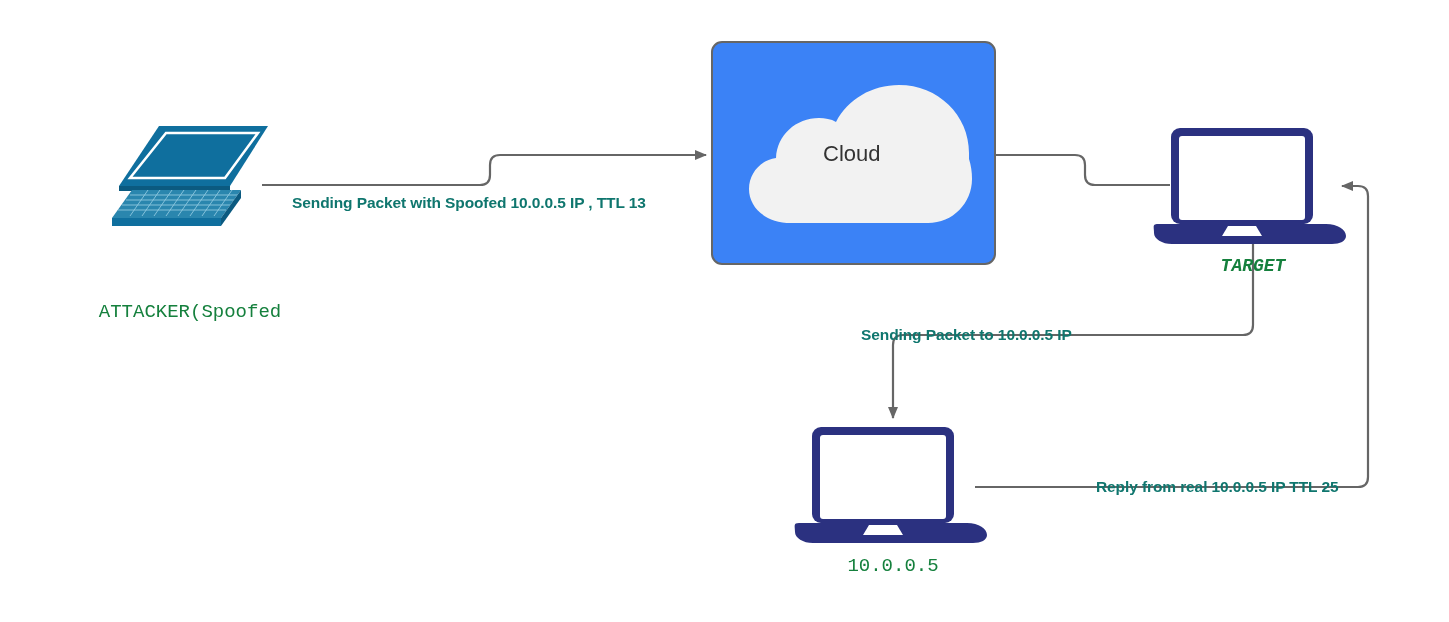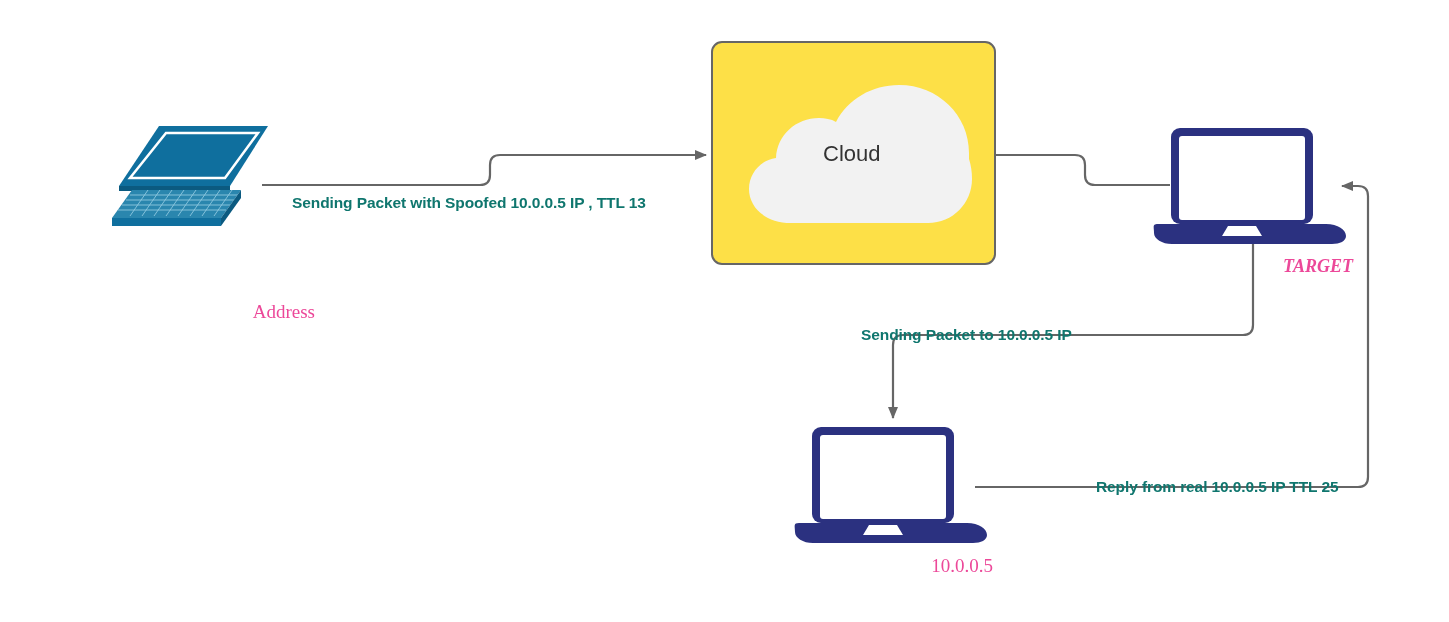--- a/index.html
+++ b/index.html
@@ -22,47 +22,47 @@
     left: 0;
     top: 0;
     width: 1449px;
     height: 622px;
   }
   .node {
     position: absolute;
   }
   .node-label {
     position: absolute;
-    text-align: right;
-    color: #ec4899;
+    text-align: center;
+    color: #15803d;
     font-size: 19px;
     line-height: 24px;
     white-space: pre;
-    font-family: Liberation Serif, serif;
+    font-family: Liberation Mono, monospace;
   }
   .node-label.italic-bold {
     font-weight: bold;
     font-style: italic;
     font-size: 18px;
   }
   .edge-label {
     position: absolute;
     color: #0f766e;
     font-size: 15.5px;
     font-weight: bold;
     white-space: nowrap;
     font-family: "Liberation Sans", sans-serif;
     letter-spacing: -0.1px;
   }
   .cloud-box {
     position: absolute;
     box-sizing: border-box;
     border: 2.5px solid #666666;
     border-radius: 11px;
-    background: #fde047;
+    background: #3b82f6;
   }
   .cloud-text {
     position: absolute;
     color: #333333;
     font-size: 22px;
     font-family: "Liberation Sans", sans-serif;
     white-space: nowrap;
   }
 </style>
 </head>
@@ -113,21 +113,21 @@
         <line x1="100" y1="72" x2="82" y2="98"></line>
         <line x1="112" y1="72" x2="94" y2="98"></line>
         <line x1="124" y1="72" x2="106" y2="98"></line>
       </g>
 
       <polygon points="4,100 113,100 113,108 4,108" fill="#0f6f9e"></polygon>
       <polygon points="113,100 133,72 133,80 113,108" fill="#0b5a80"></polygon>
     </svg>
   </div>
   <div class="node-label" style="left:65px; top:252px; width:250px;">
-    <div>Address</div>
+    <div>ATTACKER(Spoofed</div>
   </div>
 
   <div class="cloud-box" style="left:711px; top:41px; width:285px; height:224px;">
     <svg width="281" height="220" viewBox="0 0 281 220" xmlns="http://www.w3.org/2000/svg" style="position:absolute; left:0; top:0;">
       <path d="M 78 180
                C 52 180 36 164 36 146
                C 36 130 48 117 63 115
                C 64 92 83 75 106 75
                C 112 75 118 76 123 79
                C 135 56 159 42 186 42

